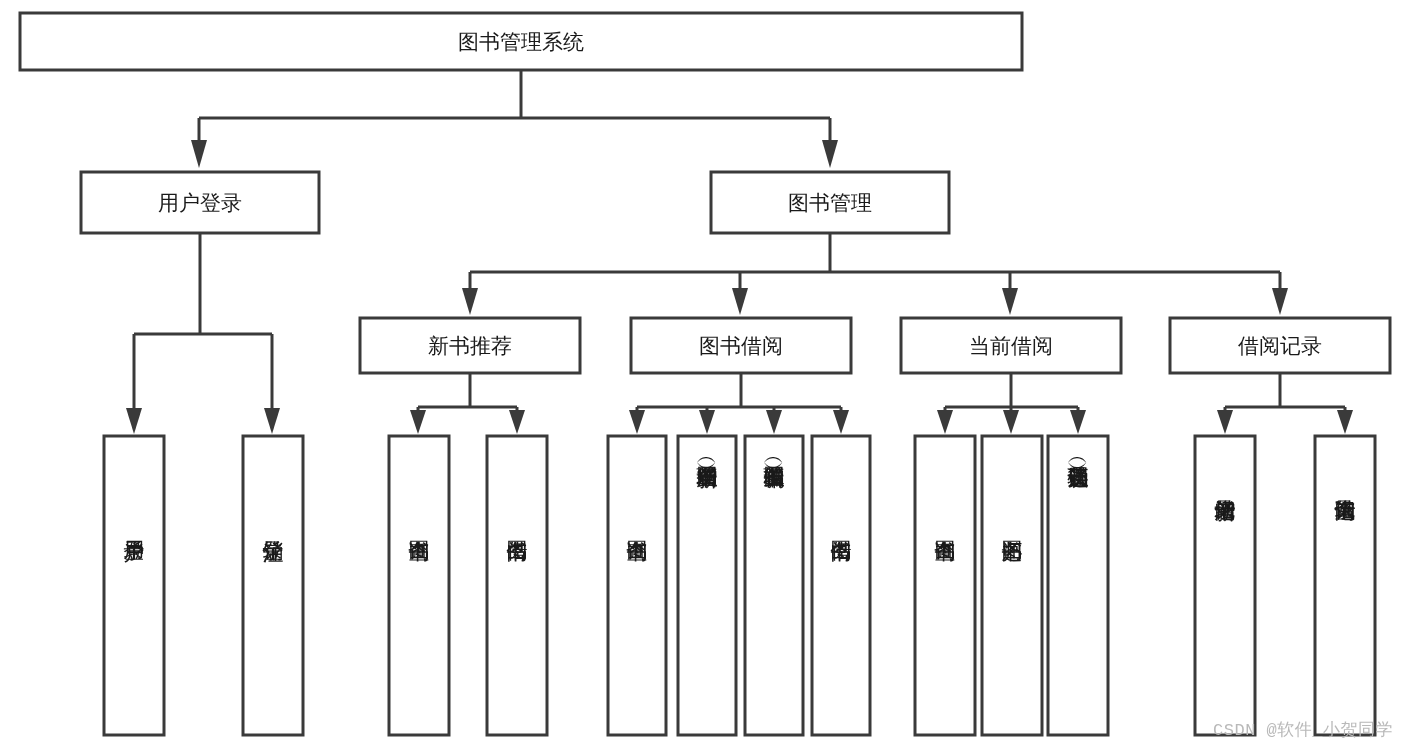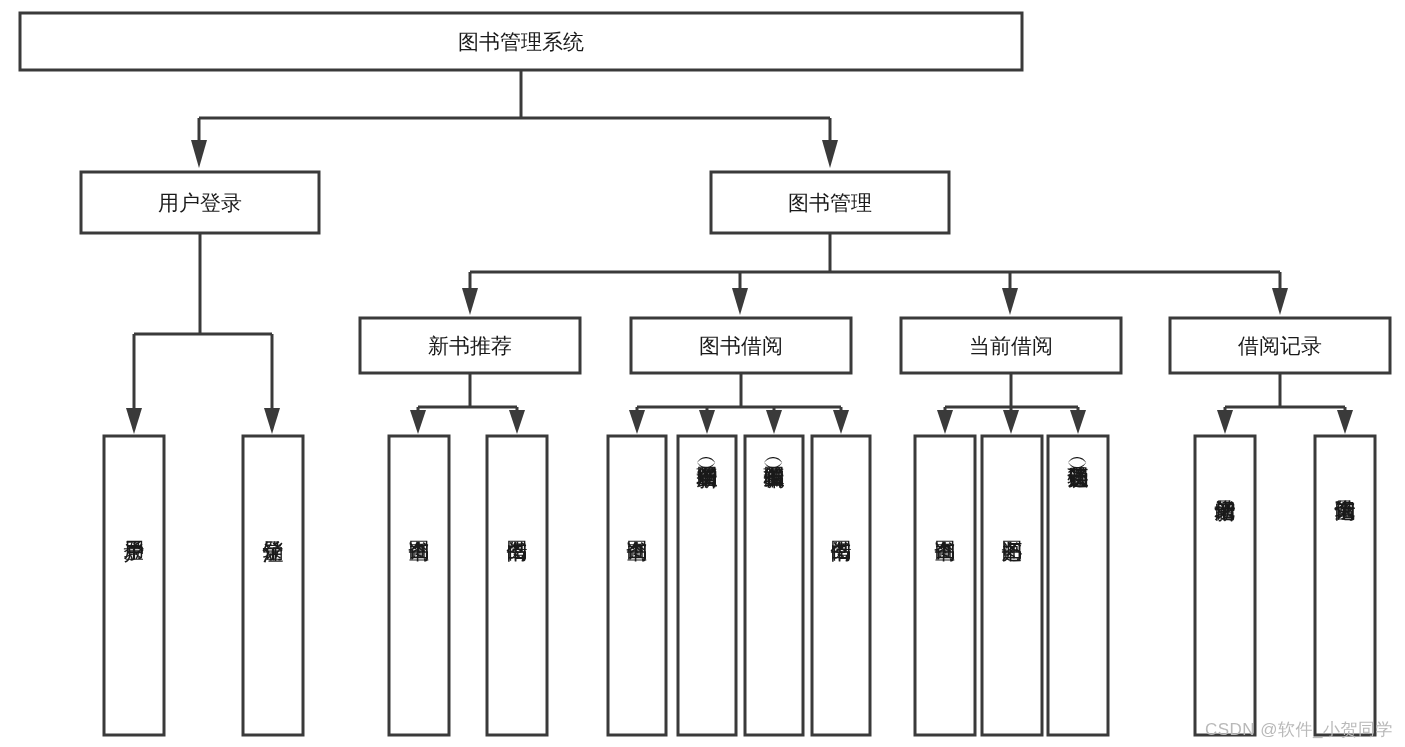--- a/index.html
+++ b/index.html
@@ -51,21 +51,21 @@
   .node-label-v {
     font-family: "DejaVu Sans", "Liberation Sans", sans-serif;
     font-size: 21px;
     fill: #1a1a1a;
     text-anchor: middle;
   }
   .watermark {
     position: absolute;
     right: 12px;
     bottom: 6px;
-    font-family: Liberation Sans, sans-serif;
+    font-family: Liberation Mono, monospace;
     font-size: 17px;
     color: #b9b9b9;
     letter-spacing: 0.5px;
     white-space: nowrap;
     pointer-events: none;
   }
 </style>
 </head>
 <body>
 

